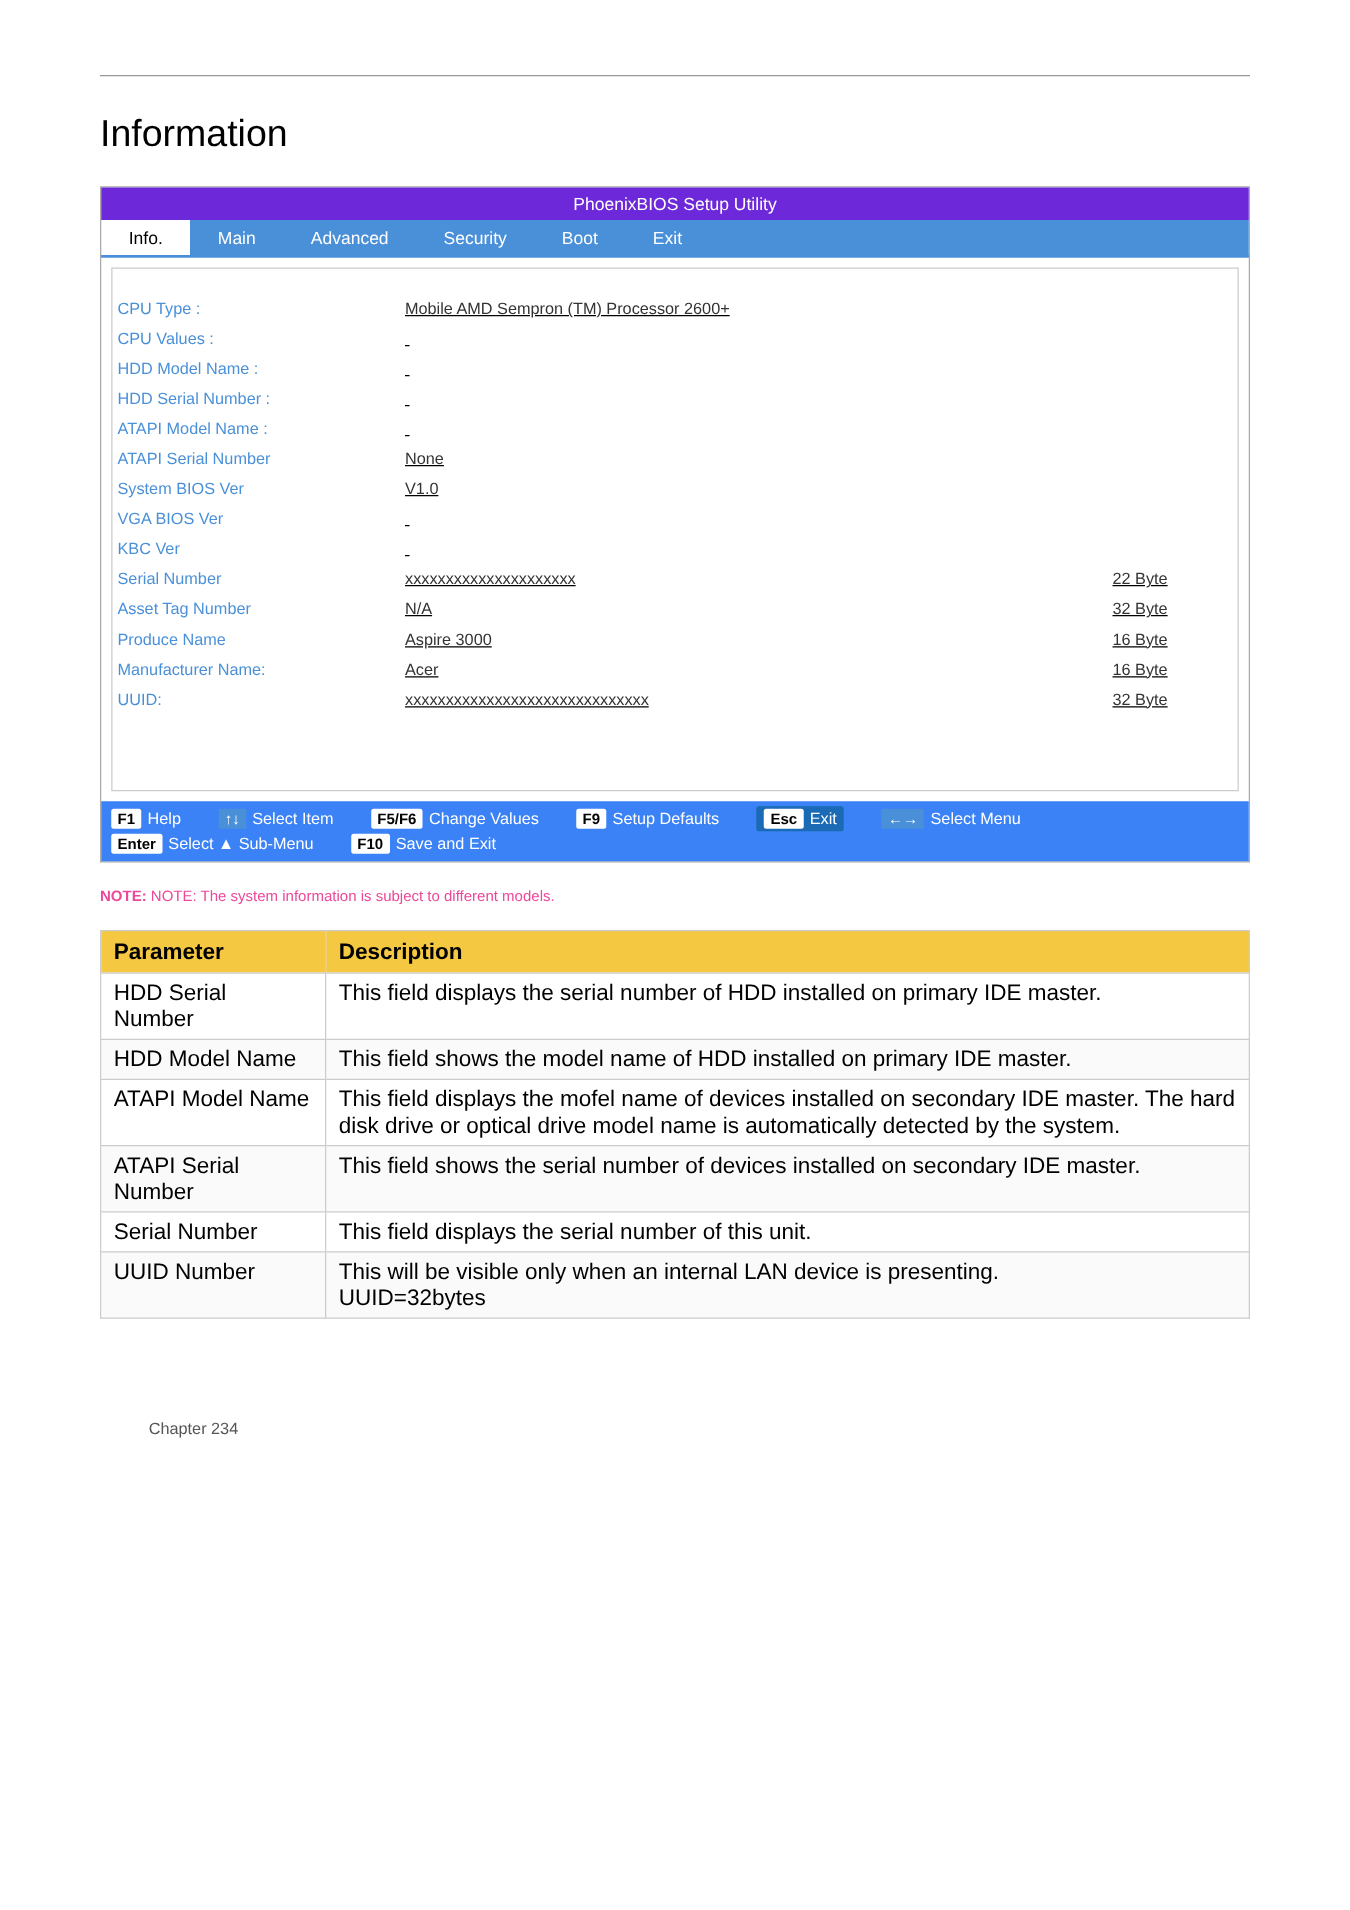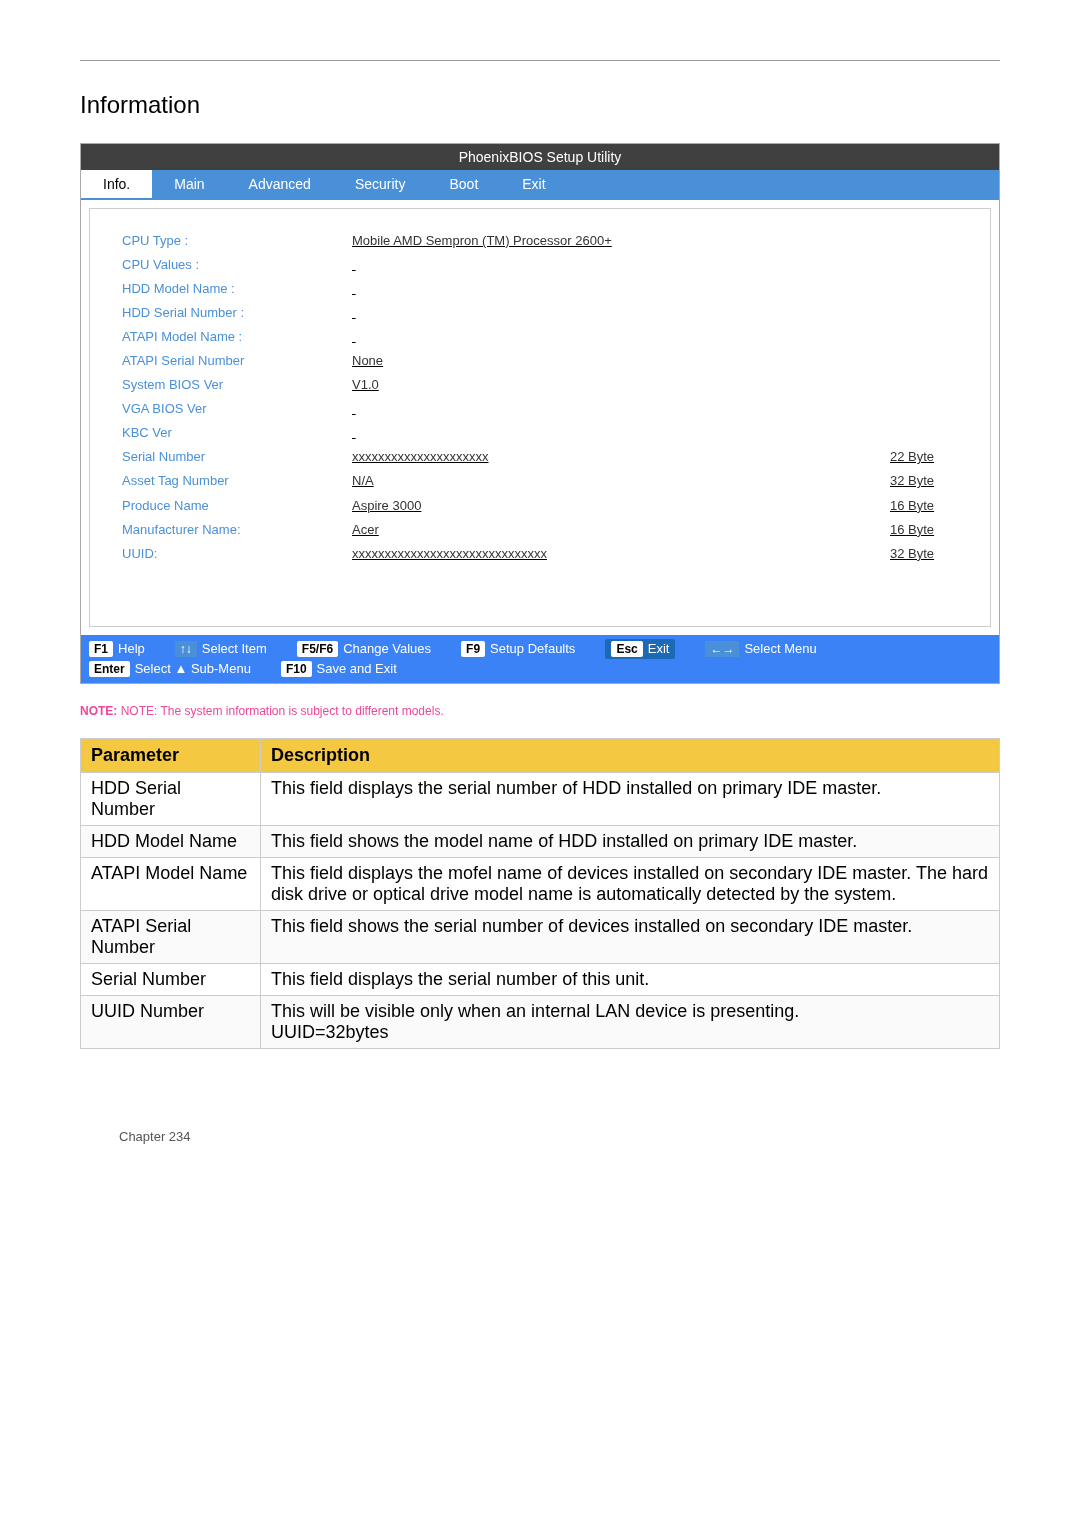--- a/index.html
+++ b/index.html
@@ -16,34 +16,34 @@
     .page-container {
       padding: 60px 80px 80px 80px;
     }
 
     .top-divider {
       border-top: 1px solid #999;
       margin-bottom: 30px;
     }
 
     .page-title {
-      font-size: 24px;
+      font-size: 30px;
       font-weight: normal;
       margin-bottom: 24px;
       color: #000;
     }
 
     
     .bios-box {
       border: 1px solid #aaa;
       margin-bottom: 20px;
     }
 
     .bios-title-bar {
-      background: #404040;
+      background: #6d28d9;
       color: #fff;
       text-align: center;
       padding: 5px 0;
       font-size: 14px;
     }
 
     .bios-nav {
       background: #4a90d9;
       display: flex;
       align-items: center;
@@ -60,21 +60,21 @@
 
     .bios-nav-item.active {
       background: #fff;
       color: #000;
     }
 
     .bios-content {
       display: flex;
       border: 1px solid #ccc;
       margin: 8px;
-      padding: 20px 20px 60px 32px;
+      padding: 20px 20px 60px 4px;
       min-height: 340px;
     }
 
     .bios-left {
       width: 220px;
       flex-shrink: 0;
     }
 
     .bios-left-item {
       color: #4a90d9;

